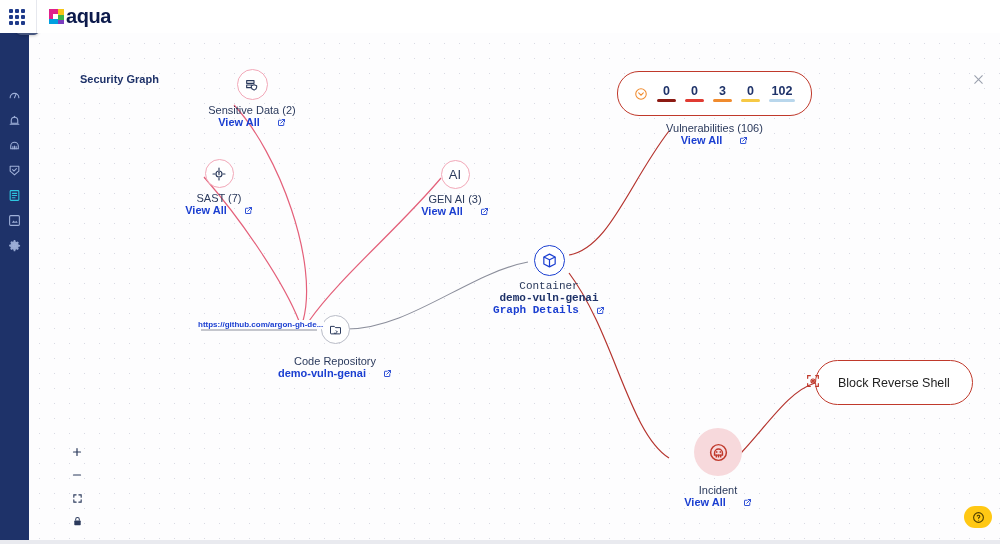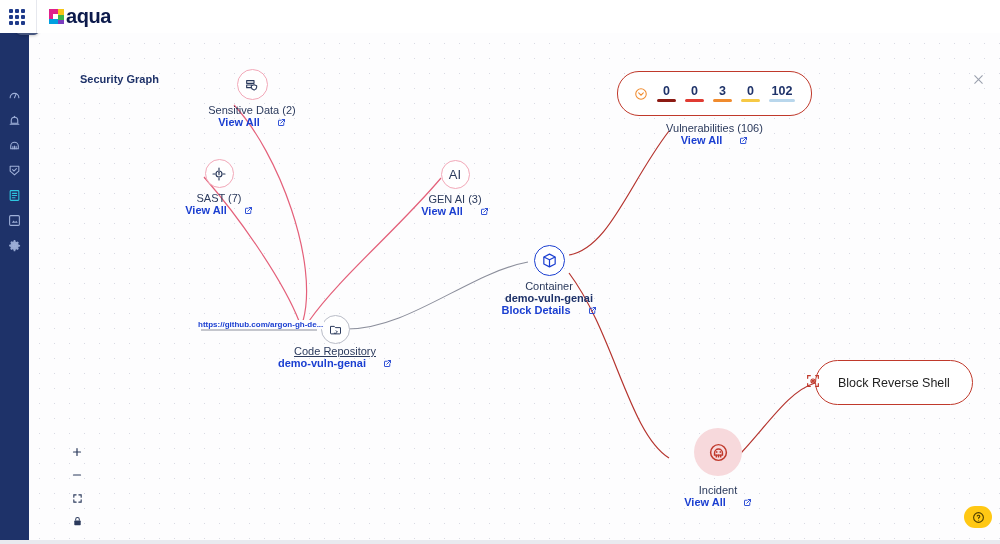--- a/index.html
+++ b/index.html
@@ -342,50 +342,50 @@
       <div class="viewall">
         <span>View All</span>
         <svg width="9" height="9" viewBox="0 0 24 24" fill="none" stroke="#1b3fd1" stroke-width="2.4" stroke-linecap="round" stroke-linejoin="round">
           <path d="M18 13v6a1 1 0 0 1-1 1H5a1 1 0 0 1-1-1V7a1 1 0 0 1 1-1h6"></path>
             <path d="M14 4h6v6"></path>
             <path d="M10 14 20 4"></path>
         </svg>
       </div>
     </div>
 
-    <div class="node node-box" style="left:445px; top:212px; width:150px;">
+    <div class="node node-box" style="left:445px; top:212px; width:150px;font-family:Liberation Mono, monospace;">
       <div class="node-circle" style="width:31px; height:31px; border:1.4px solid #1b3fd1;">
         <svg width="17" height="17" viewBox="0 0 24 24" fill="none" stroke="#1b3fd1" stroke-width="1.7" stroke-linejoin="round">
           <path d="M12 3 L20 7 V17 L12 21 L4 17 V7 Z"></path>
             <path d="M4 7 L12 11 L20 7"></path>
             <path d="M12 11 V21"></path>
         </svg>
       </div>
       <div class="node-label">Container</div>
       <div class="node-strong">demo-vuln-genai</div>
       <div class="viewall">
-        <span>Block Details</span>
+        <span>Graph Details</span>
         <svg width="9" height="9" viewBox="0 0 24 24" fill="none" stroke="#1b3fd1" stroke-width="2.4" stroke-linecap="round" stroke-linejoin="round">
           <path d="M18 13v6a1 1 0 0 1-1 1H5a1 1 0 0 1-1-1V7a1 1 0 0 1 1-1h6"></path>
             <path d="M14 4h6v6"></path>
             <path d="M10 14 20 4"></path>
         </svg>
       </div>
     </div>
 
 
     <div class="node node-box" style="left:231px; top:282px; width:150px;">
       <div class="node-circle" style="width:29px; height:29px; border:1.2px solid #b9bcc7;">
         <svg width="15" height="15" viewBox="0 0 24 24" fill="none" stroke="#2b3a5c" stroke-width="1.6" stroke-linejoin="round">
           <path d="M4 7h6l2 2h8v9a1 1 0 0 1-1 1H5a1 1 0 0 1-1-1z"></path>
           <path d="M13 14l2 2-2 2" stroke-linecap="round"></path>
             <path d="M10 18h2" stroke-linecap="round"></path>
         </svg>
       </div>
-      <div class="node-label" style="margin-top:1px;text-decoration:underline;">Code Repository</div>
+      <div class="node-label" style="margin-top:11px;">Code Repository</div>
       <div class="viewall">
         <span>demo-vuln-genai</span>
         <svg width="9" height="9" viewBox="0 0 24 24" fill="none" stroke="#1b3fd1" stroke-width="2.4" stroke-linecap="round" stroke-linejoin="round">
           <path d="M18 13v6a1 1 0 0 1-1 1H5a1 1 0 0 1-1-1V7a1 1 0 0 1 1-1h6"></path>
             <path d="M14 4h6v6"></path>
             <path d="M10 14 20 4"></path>
         </svg>
       </div>
     </div>
 

